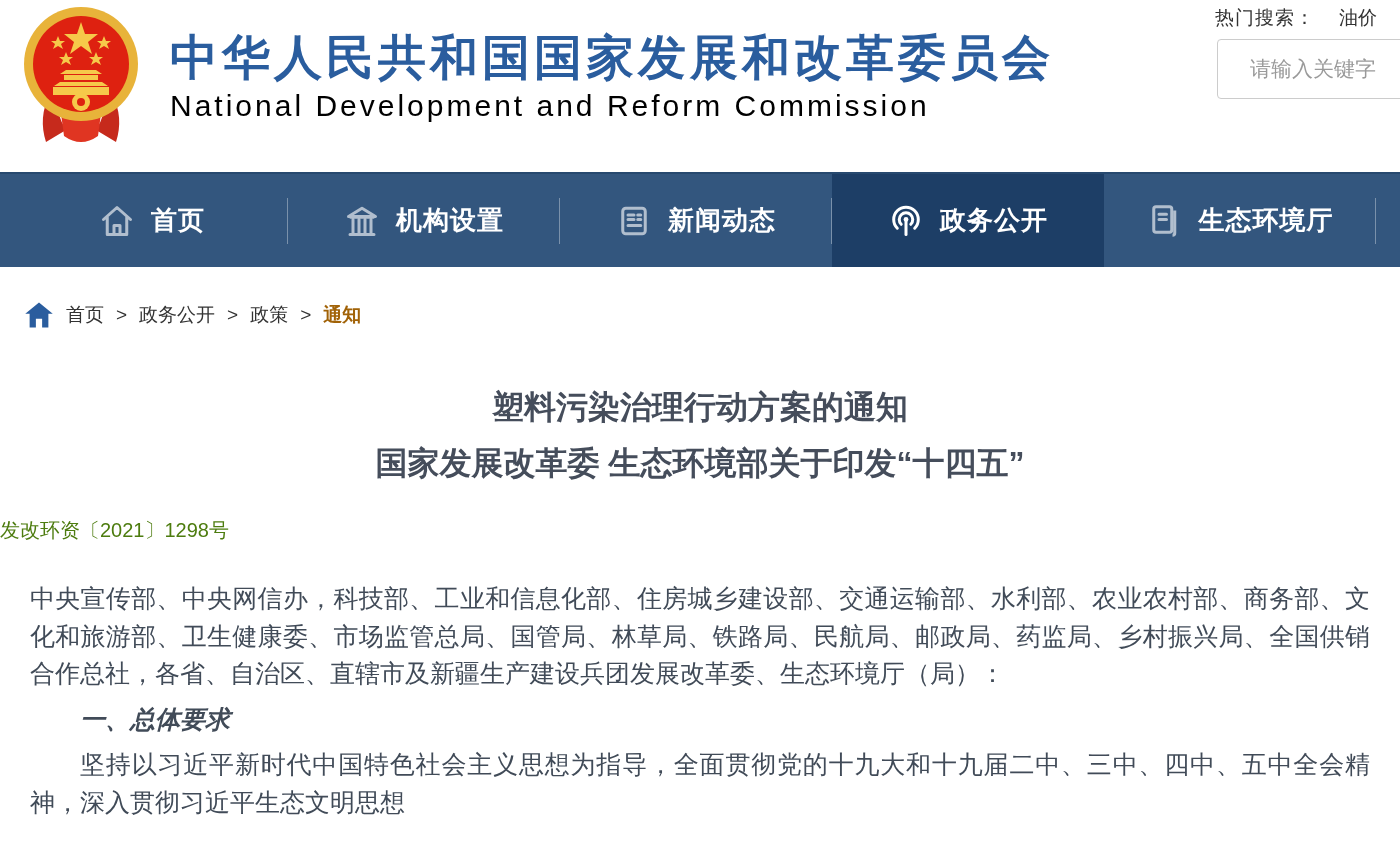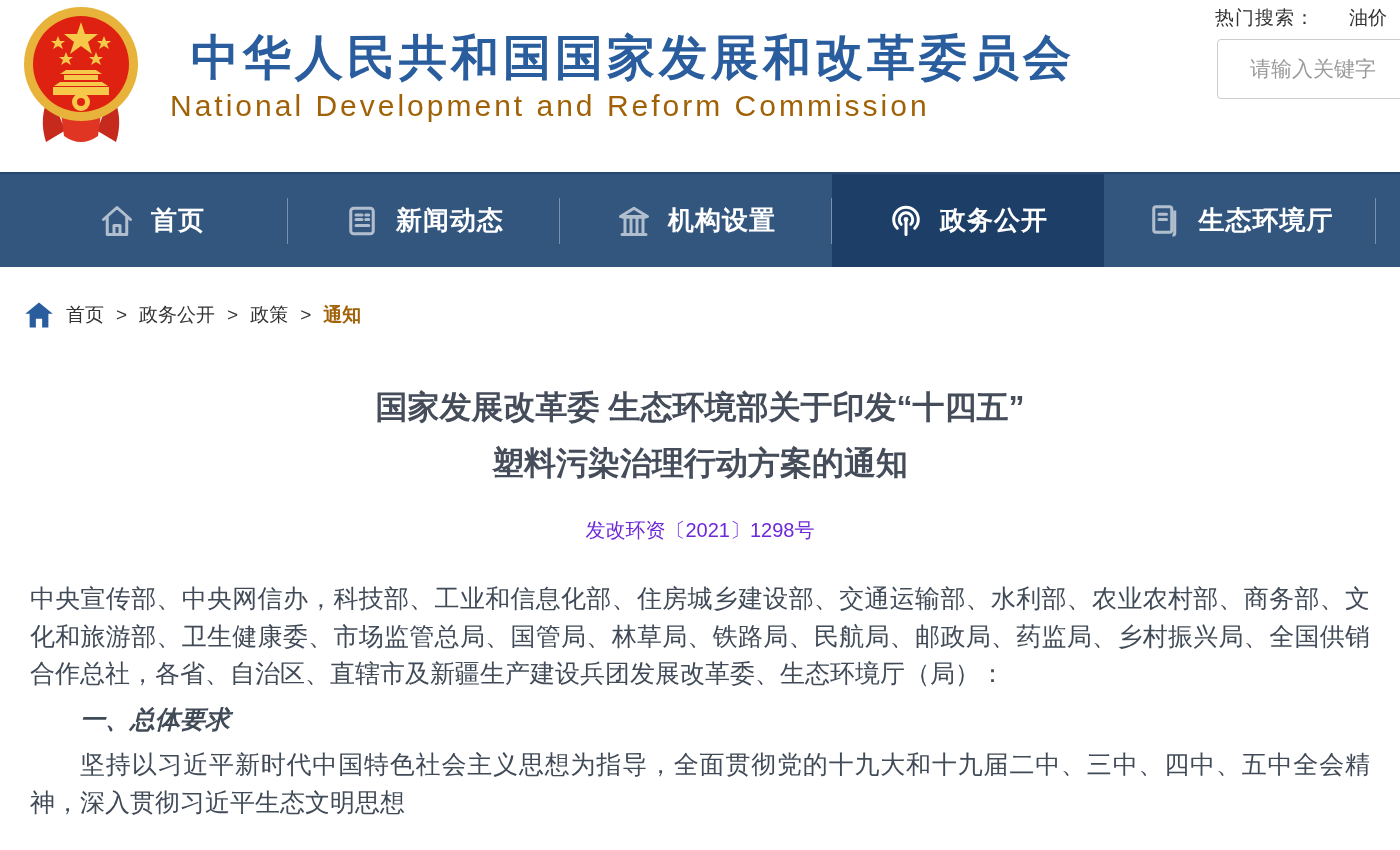--- a/index.html
+++ b/index.html
@@ -3,24 +3,24 @@
 <meta charset="utf-8">
 <style>
   * { margin:0; padding:0; box-sizing:border-box; }
   html,body { width:1400px; height:850px; overflow:hidden; background:#fff;
               font-family:"Liberation Sans","DejaVu Sans",sans-serif; }
 
   
   .header { position:relative; width:1400px; height:172px; background:#fff; }
   .emblem { position:absolute; left:20px; top:2px; width:122px; height:146px; }
   .titles { position:absolute; left:170px; top:30px; }
-  .site-title-zh { font-size:48px; font-weight:bold; color:#2a5d9e; letter-spacing:4px; line-height:56px; white-space:nowrap;margin-left:21px; }
-  .site-title-en { font-size:30px; color:#a16207; letter-spacing:3px; line-height:36px; white-space:nowrap; margin-top:2px; }
+  .site-title-zh { font-size:48px; font-weight:bold; color:#2a5d9e; letter-spacing:4px; line-height:56px; white-space:nowrap; }
+  .site-title-en { font-size:30px; color:#000000; letter-spacing:3px; line-height:36px; white-space:nowrap; margin-top:2px; }
   .hot-search { position:absolute; left:1215px; top:5px; font-size:19px; color:#333;
-                display:inline-flex; gap:34px; white-space:nowrap; }
+                display:inline-flex; gap:24px; white-space:nowrap; }
   .hot-search .lbl { letter-spacing:1px; }
   .search-box { position:absolute; left:1217px; top:39px; width:220px; height:60px;
                 border:1px solid #ccc; border-radius:4px; background:#fff; }
   .search-box input { width:100%; height:100%; border:none; outline:none; background:transparent;
                       font-size:21px; padding-left:32px; color:#333;
                       font-family:"Liberation Sans","DejaVu Sans",sans-serif; }
   .search-box input::placeholder { color:#9a9a9a; }
 
   
   .nav { width:1400px; height:95px; background:#33567e; border-top:2px solid #27496f;
@@ -39,21 +39,21 @@
   .breadcrumb { display:flex; align-items:center; gap:12px; padding:0 24px; margin-top:30px;
                 height:36px; font-size:19px; color:#333; }
   .breadcrumb .home-ic { width:30px; height:28px; }
   .crumb { color:#333; }
   .crumb-sep { color:#333; }
   .crumb.current { color:#a16207; font-weight:bold; }
 
   
   .doc-title { margin-top:46px; text-align:center; font-size:32px; font-weight:bold;
                color:#454d5b; line-height:56px; }
-  .doc-number { margin-top:26px; text-align:center; font-size:20px; color:#6d28d9; }
+  .doc-number { margin-top:26px; text-align:left; font-size:20px; color:#4d7c0f; }
   .doc-body { margin-top:36px; padding:0 22px; font-size:25px; color:#414b58;
               line-height:37.5px; text-align:justify; }
   .doc-body p { margin:8px; }
   .doc-body p.indent { text-indent:2em; }
   .doc-body .section-heading { font-weight:bold; text-indent:2em;font-style:italic; }
 </style>
 </head>
 <body>
 
 <div class="header">
@@ -102,31 +102,31 @@
 
   <div class="nav-item divider">
     <svg viewBox="0 0 24 24">
       <path d="M3 11 L12 3 L21 11 M5.5 9.5 V21 H18.5 V9.5 M10 21 V15 H14 V21" stroke-linejoin="round" stroke-linecap="round"></path>
     </svg>
     <span class="nav-label">首页</span>
   </div>
 
   <div class="nav-item divider">
     <svg viewBox="0 0 24 24">
+      <path d="M3 9 L12 3.5 L21 9 Z M4 21 H20 M6 21 V11 M10 21 V11 M14 21 V11 M18 21 V11 M4.5 9.5 H19.5" stroke-linejoin="round" stroke-linecap="round"></path>
+    </svg>
+    <span class="nav-label">机构设置</span>
+  </div>
+
+  <div class="nav-item divider">
+    <svg viewBox="0 0 24 24">
       <rect x="4.5" y="3.5" width="15" height="17" rx="2"></rect>
       <path d="M8 8 H12 M8 11 H12 M14.5 8 H16.5 M14.5 11 H16.5 M8 15 H16.5" stroke-linecap="round"></path>
     </svg>
     <span class="nav-label">新闻动态</span>
-  </div>
-
-  <div class="nav-item divider">
-    <svg viewBox="0 0 24 24">
-      <path d="M3 9 L12 3.5 L21 9 Z M4 21 H20 M6 21 V11 M10 21 V11 M14 21 V11 M18 21 V11 M4.5 9.5 H19.5" stroke-linejoin="round" stroke-linecap="round"></path>
-    </svg>
-    <span class="nav-label">机构设置</span>
   </div>
 
   <div class="nav-item active">
     <svg viewBox="0 0 24 24">
       <path d="M12 12.5 V21" stroke-linecap="round"></path>
       <circle cx="12" cy="11" r="1.6" fill="#fff" stroke="none"></circle>
       <path d="M8.8 14.2 A4.5 4.5 0 1 1 15.2 14.2 M6.2 16.8 A8.2 8.2 0 1 1 17.8 16.8" stroke-linecap="round"></path>
     </svg>
     <span class="nav-label">政务公开</span>
   </div>
@@ -149,22 +149,22 @@
   <span class="crumb-sep">&gt;</span>
   <a class="crumb">政务公开</a>
   <span class="crumb-sep">&gt;</span>
   <a class="crumb">政策</a>
   <span class="crumb-sep">&gt;</span>
   <a class="crumb current">通知</a>
 </div>
 
 <div>
   <div class="doc-title">
+    <div>塑料污染治理行动方案的通知</div>
     <div>国家发展改革委 生态环境部关于印发“十四五”</div>
-    <div>塑料污染治理行动方案的通知</div>
   </div>
 
   <div class="doc-number">发改环资〔2021〕1298号</div>
 
   <div class="doc-body">
     <p>中央宣传部、中央网信办，科技部、工业和信息化部、住房城乡建设部、交通运输部、水利部、农业农村部、商务部、文化和旅游部、卫生健康委、市场监管总局、国管局、林草局、铁路局、民航局、邮政局、药监局、乡村振兴局、全国供销合作总社，各省、自治区、直辖市及新疆生产建设兵团发展改革委、生态环境厅（局）：</p>
     <p class="section-heading">一、总体要求</p>
     <p class="indent">坚持以习近平新时代中国特色社会主义思想为指导，全面贯彻党的十九大和十九届二中、三中、四中、五中全会精神，深入贯彻习近平生态文明思想</p>
   </div>
 </div>

